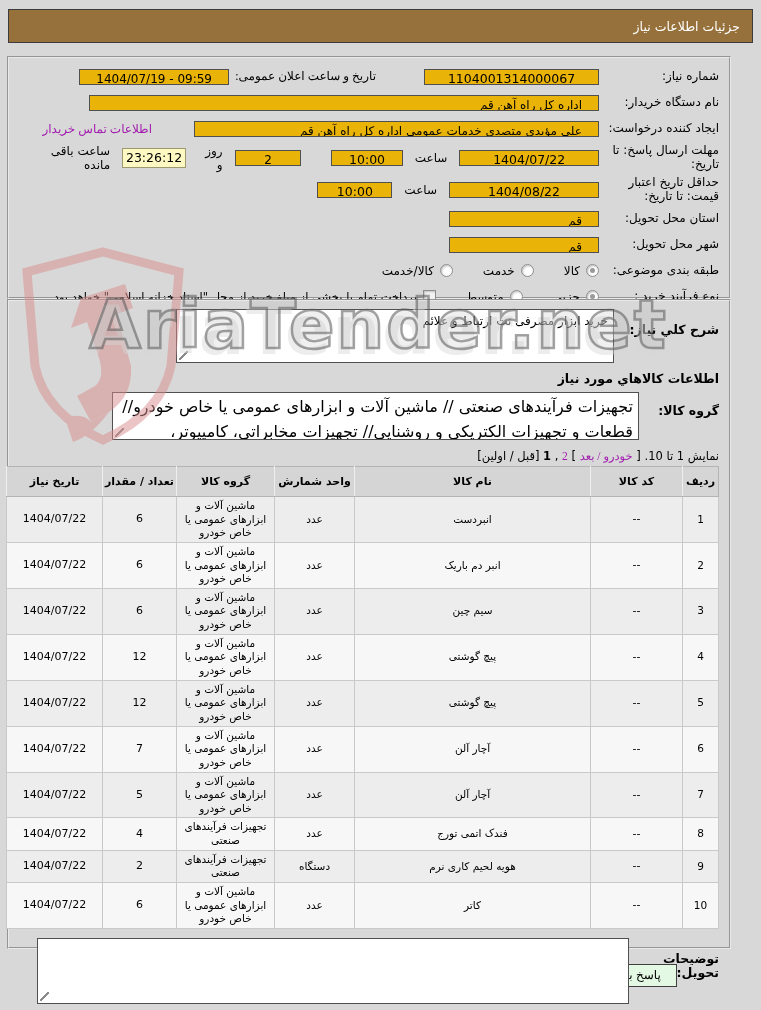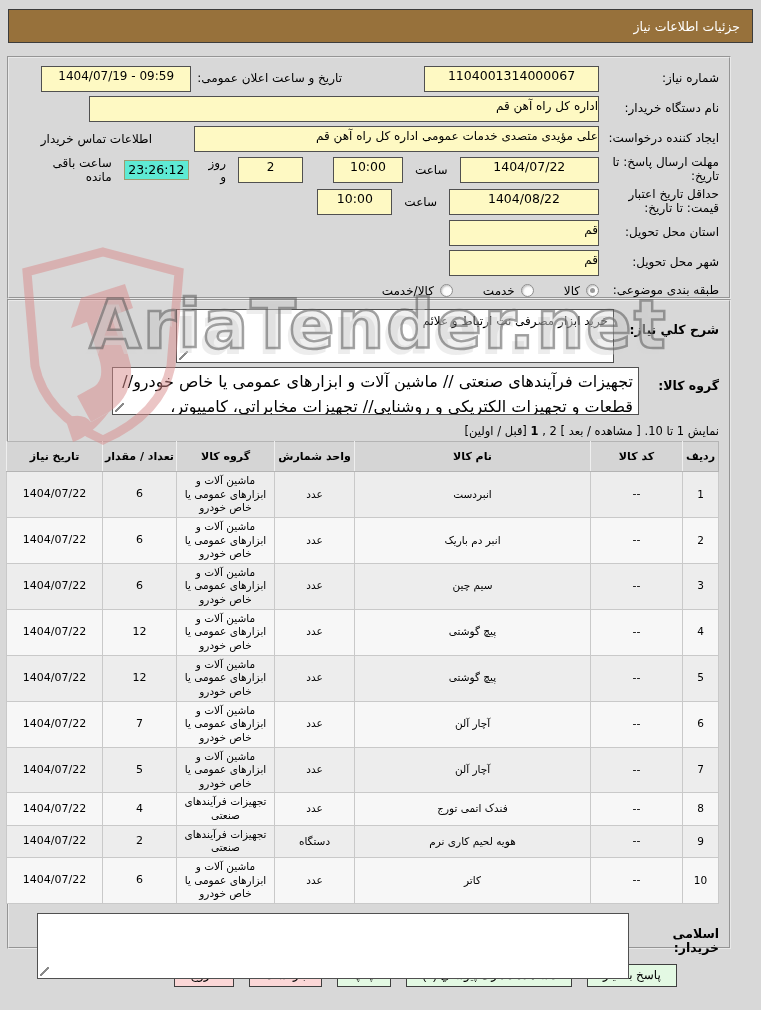--- a/index.html
+++ b/index.html
@@ -37,38 +37,38 @@
   .gbox.first { height: 243px; }
   .gbox.second { margin-top: 0; height: 650px; }
 
   .frow { display: flex; align-items: center; margin-bottom: 4px; min-height: 22px; }
   .flabel {
     width: 120px; flex: 0 0 120px;
     padding-left: 6px; line-height: 1.15;
     font-size: 12px;
   }
   .tbox {
-    background: #fef9c3;
+    background: #eab308;
     border: 1px solid #505050;
-    height: 26px; line-height: 18px;
-    padding: 0 0;
+    height: 16px; line-height: 18px;
+    padding: 0 16px;
     font-size: 12px;
     overflow: hidden; white-space: nowrap;
   }
   .num { direction: ltr; text-align: center; font-size: 12.5px; }
   .w175 { width: 175px; } .w515 { width: 510px; } .w405 { width: 405px; }
   .w150 { width: 150px; } .w75 { width: 75px; } .w70 { width: 70px; text-align:center; direction:ltr; }
-  .mid-label { margin-right: 82px; }
+  .mid-label { margin-right: 48px; font-family: Liberation Serif, serif; }
   .small-gap { margin: 0 12px; }
   .countdown {
-    background: #5eead4; border: 1px solid #9d9a6f;
+    background: #fef9c3; border: 1px solid #9d9a6f;
     width: 70px; height: 20px; line-height: 18px;
     text-align: center; direction: ltr; font-size: 12.5px;
   }
-  .link { color: #000000; cursor: pointer; }
+  .link { color: #a21caf; cursor: pointer; font-family: Liberation Serif, serif; }
 
   
   .opt { display: inline-flex; align-items: flex-start; margin-left: 30px; }
   .radio {
     width: 13px; height: 13px; border-radius: 50%;
     background: #fdfdfd; border: 1px solid #8d8d8d;
     box-shadow: inset 1px 1px 2px rgba(0,0,0,.25);
     margin-left: 6px; position: relative; flex: 0 0 13px;
   }
   .radio.selected::after {
@@ -249,32 +249,33 @@
 <div class="gbox second">
 
   <div class="frow" style="align-items:flex-start">
     <span class="flabel blabel" style="width:105px;flex:0 0 105px;padding-top:14px">شرح کلي نیاز:</span>
     <div class="ta" style="width:438px;height:54px">
       <span>خرید ابزار مصرفی نت ارتباط و علائم</span>
       <span class="corner"></span>
     </div>
   </div>
 
+  <div class="sec-heading">اطلاعات کالاهاي مورد نیاز</div>
 
   <div class="frow" style="align-items:flex-start">
     <span class="flabel blabel" style="width:80px;flex:0 0 80px;padding-top:12px">گروه کالا:</span>
     <div class="ta" style="width:527px;height:48px;font-size:16px;line-height:1.55;text-align:right">
       <span>تجهیزات فرآیندهای صنعتی //  ماشین آلات و ابزارهای عمومی یا خاص خودرو// قطعات و تجهیزات الکتریکی و روشنایی// تجهیزات مخابراتی، کامپیوتر، موبایل، ملزومات جانبی و شبکه</span>
       <span class="corner"></span>
     </div>
   </div>
 
   <div class="pager">
     <span>نمایش 1 تا 10. [</span>
-    <span class="link">مشاهده / بعد</span>
+    <span class="link">خودرو / بعد</span>
     <span>]</span>
     <span class="link">2</span>
     <span> , </span>
     <span class="cur">1</span>
     <span>[قبل / اولین]</span>
   </div>
 
   <table class="items">
     <colgroup>
       <col style="width:36px">
@@ -384,21 +385,21 @@
           <td class="c-name">کاتر</td>
           <td class="c-unit">عدد</td>
           <td class="c-group">ماشین آلات و ابزارهای عمومی یا خاص خودرو</td>
           <td class="c-qty">6</td>
           <td class="c-date">1404/07/22</td>
         </tr>
       </tbody>
   </table>
 
   <div class="frow" style="align-items:flex-start;margin-top:9px">
-    <span class="flabel blabel" style="width:90px;flex:0 0 90px;padding-top:14px;white-space:pre-line">اسلامی خریدار:</span>
+    <span class="flabel blabel" style="width:90px;flex:0 0 90px;padding-top:14px;white-space:pre-line">توضیحات تحویل:</span>
     <div class="ta" style="width:592px;height:66px">
       <span class="corner"></span>
     </div>
   </div>
 
 </div>
 
 <div class="btn-row">
   <button class="btn green">پاسخ به نیاز</button>
   <button class="btn green">مشاهده مدارک پیوستي (0)</button>

